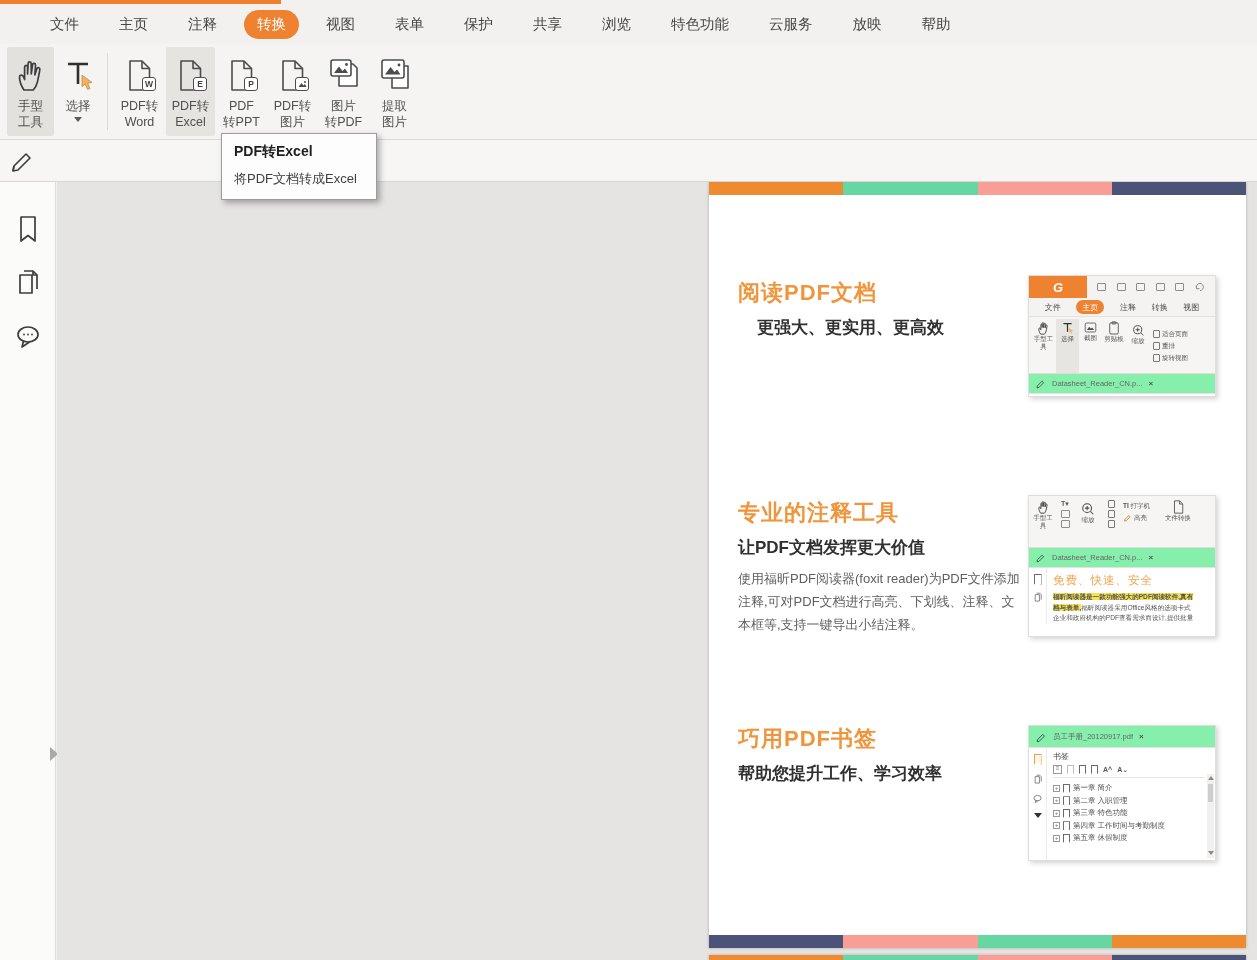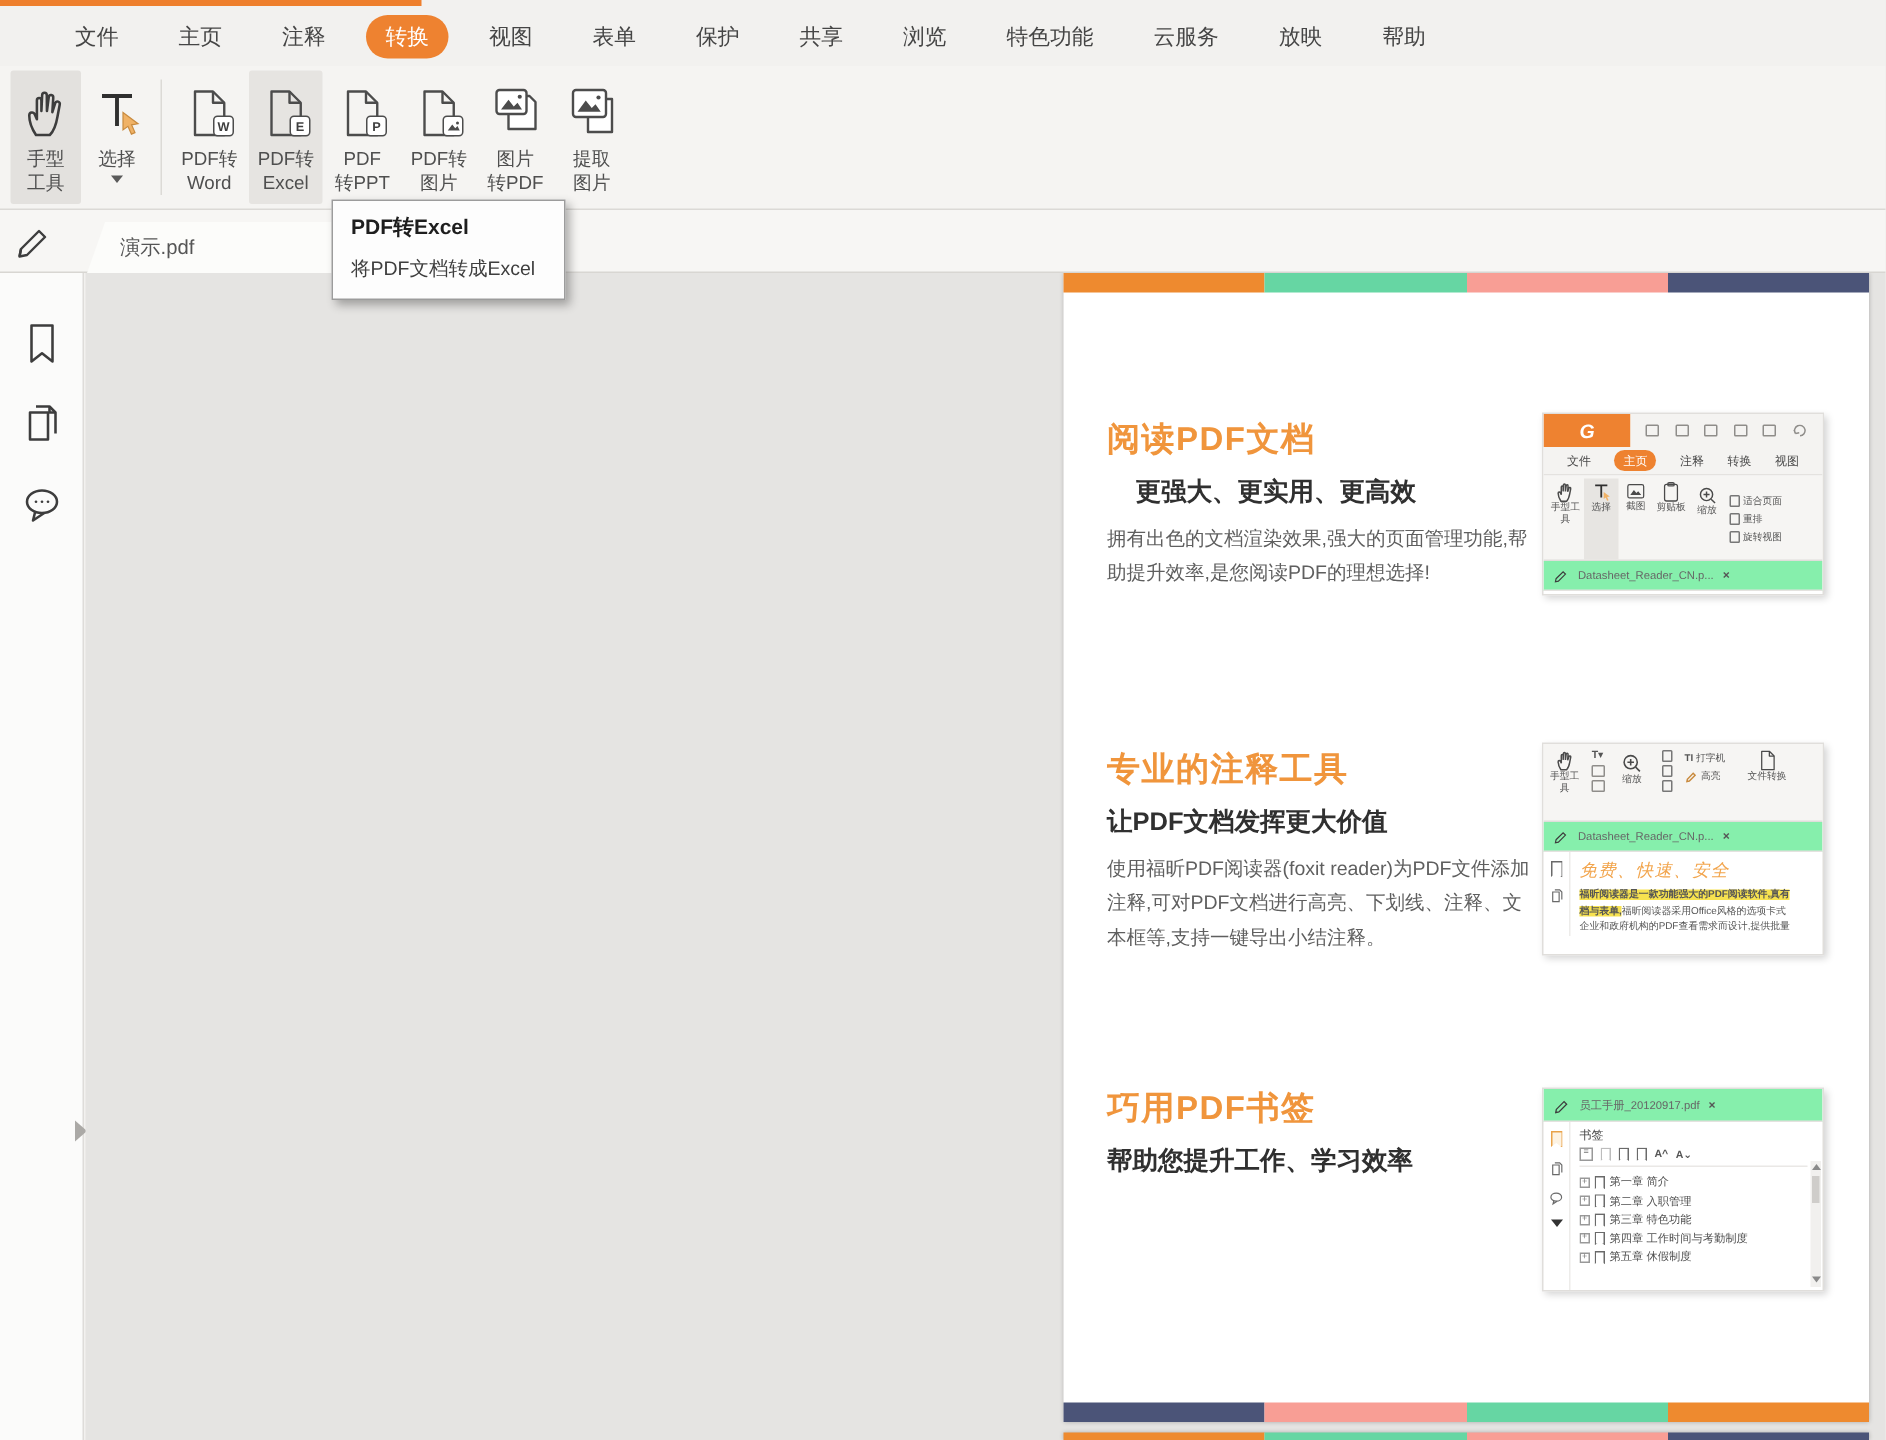--- a/index.html
+++ b/index.html
@@ -266,23 +266,20 @@
   </div>
 </div>
 
 <div class="tabbar">
   <div class="tab-pencil">
     <svg width="28" height="28" viewBox="0 0 28 28" fill="none" stroke="#3d3d3d" stroke-width="1.6" stroke-linejoin="round">
       <path d="M6 20 L18 8 L22 12 L10 24 L5 25 Z"></path>
         <path d="M6 20 L5 25"></path>
     </svg>
   </div>
-  <div class="doc-tab">
-    <span>演示.pdf</span>
-  </div>
 </div>
 
 <div class="tooltip">
   <div class="tt-title">PDF转Excel</div>
   <div class="tt-desc">将PDF文档转成Excel</div>
 </div>
 
 <div class="sidebar">
   <div class="side-icon" style="top:32px;">
     <svg width="28" height="30" viewBox="0 0 28 30" fill="none" stroke="#3d3d3d" stroke-width="1.7" stroke-linejoin="round">
@@ -312,21 +309,20 @@
   <div class="page">
     <div class="colorbar" style="top:0;">
       <div style="background:#EE8A2F;"></div>
         <div style="background:#66D6A3;"></div>
       <div style="background:#F89E95;"></div>
         <div style="background:#4B5478;"></div>
     </div>
 
     <div class="sec-title" style="top:96px;">阅读PDF文档</div>
     <div class="sec-sub" style="top:134px;margin-left:19px;">更强大、更实用、更高效</div>
-    <div class="sec-body" style="top:165px;">拥有出色的文档渲染效果,强大的页面管理功能,帮助提升效率,是您阅读PDF的理想选择!</div>
 
     <div class="mini" style="top:93px; height:122px;">
       <div class="m-row">
         <div class="m-logo">G</div>
         <div class="m-qat">
           <span class="m-sq"></span>
           <span class="m-sq"></span>
           <span class="m-sq"></span>
           <span class="m-sq"></span>
           <span class="m-sq"></span>
@@ -458,21 +454,21 @@
       </div>
       <div class="m-doc">
         <div class="m-sidebar">
           <span class="bmk-shape"></span>
           <svg width="10" height="11" viewBox="0 0 28 30" fill="none" stroke="#6a6a6a" stroke-width="2.2">
               <path d="M6 7 H18 V25 H6 Z"></path>
               <path d="M10 3 H19 L23 7 V21"></path>
             </svg>
         </div>
         <div style="padding:5px 4px 0 6px; overflow:hidden;">
-          <div style="color:#F2A54D; font-size:11.5px; letter-spacing:1px; margin-bottom:4px;font-style:italic;">免费、快速、安全</div>
+          <div style="color:#F2A54D; font-size:11.5px; letter-spacing:1px; margin-bottom:4px;">免费、快速、安全</div>
           <div style="font-size:6.6px; line-height:10.5px; color:#555; white-space:nowrap;">
             <div><span class="yellow-hl" style="font-weight:bold;">福昕阅读器是一款功能强大的PDF阅读软件,真有</span></div>
             <div><span class="yellow-hl" style="font-weight:bold;">档与表单,</span><span>福昕阅读器采用Office风格的选项卡式</span></div>
             <div><span>企业和政府机构的PDF查看需求而设计,提供批量</span></div>
           </div>
         </div>
       </div>
     </div>
 
     <div class="sec-title" style="top:542px;">巧用PDF书签</div>

